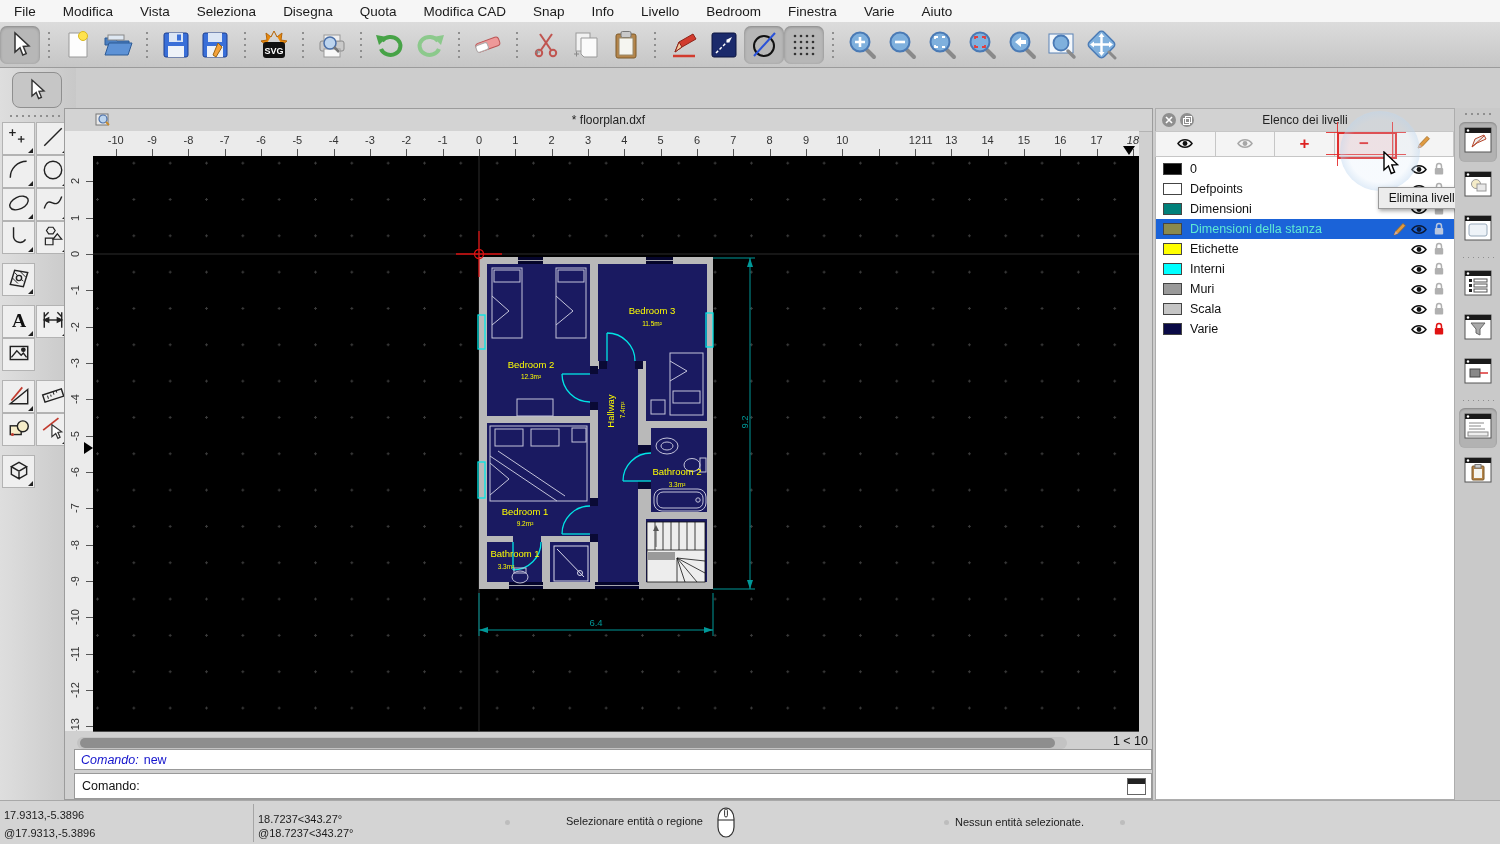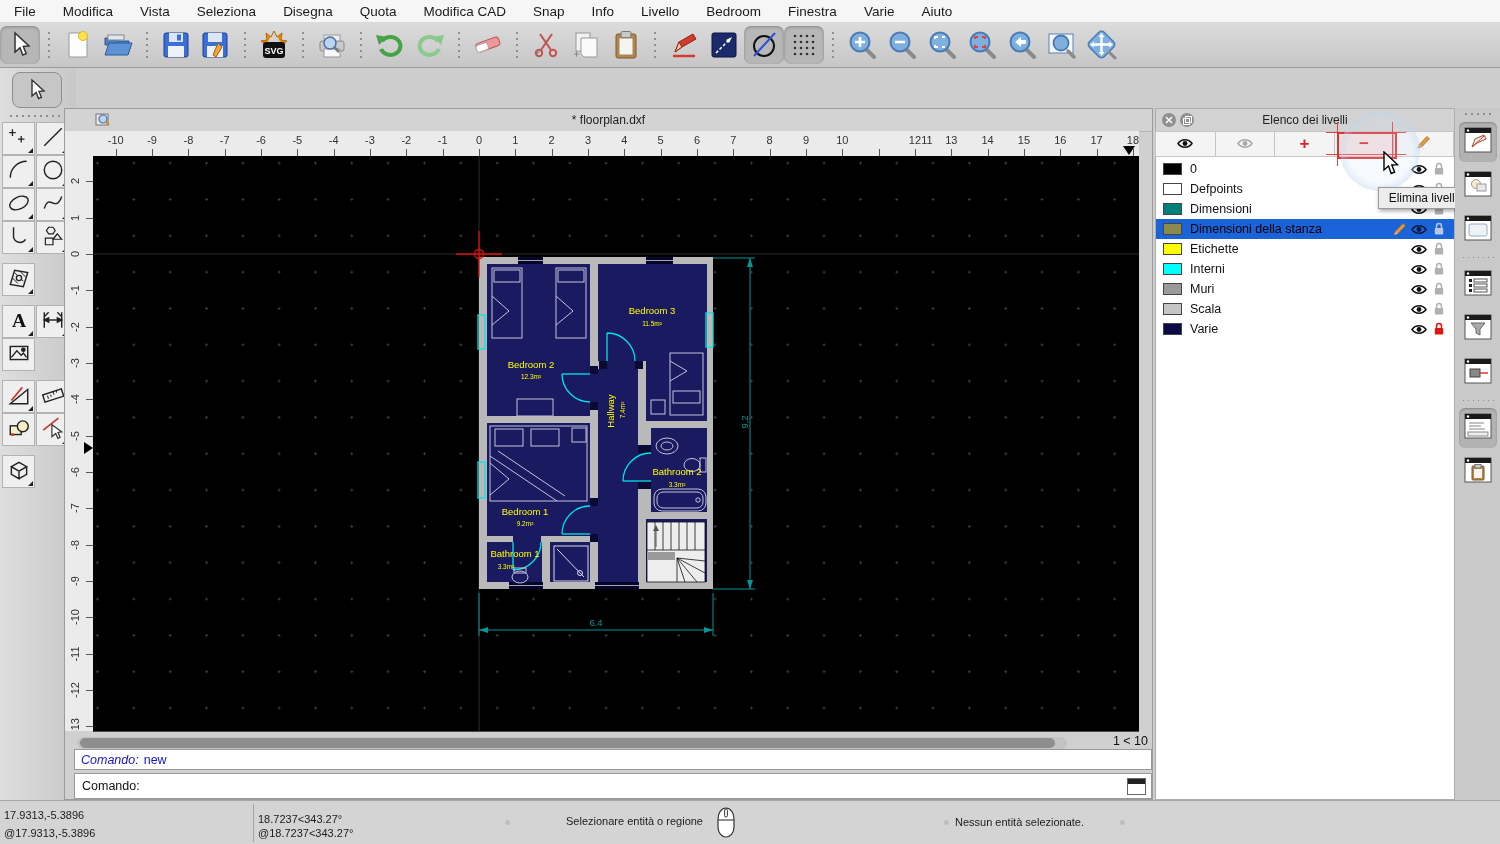--- a/index.html
+++ b/index.html
@@ -81,21 +81,21 @@
   #layers{left:1155px;top:108px;width:300px;height:692px;background:#fff;border:1px solid #adadad;box-sizing:border-box}
   #lp-head{position:absolute;left:0;top:0;width:100%;height:22px;background:#d2d2d2;border-bottom:1px solid #b0b0b0;
            display:flex;align-items:center;justify-content:center;font-size:12px;color:#222}
   .lp-circle{position:absolute;top:4px;width:14px;height:14px;border-radius:50%;background:#8f8f8f;
              display:flex;align-items:center;justify-content:center}
   #lp-toolbar{position:absolute;left:0;top:22px;width:100%;height:26px;display:flex}
   .lp-btn{flex:1;background:#f4f4f4;border:1px solid #c6c6c6;margin-left:-1px;
           display:flex;align-items:center;justify-content:center;font-weight:bold}
   #lp-rows{position:absolute;left:0;top:50px;width:100%}
   .lrow{height:20px;display:flex;align-items:center;font-size:12.5px;color:#111;padding:0 5px 0 7px}
-  .lrow.sel{background:#1b63d8;color:#000000}
+  .lrow.sel{background:#1b63d8;color:#5eead4}
   .swatch{width:17px;height:10px;border:1px solid #444;margin-right:8px;flex:0 0 auto}
   .lname{flex:1;white-space:nowrap;overflow:hidden}
   .licon{width:20px;display:flex;justify-content:center;flex:0 0 auto}
   
   #spotlight{position:absolute;left:184px;top:2px;width:80px;height:80px;border-radius:50%;
      background:radial-gradient(circle,rgba(210,228,248,.18) 55%,rgba(190,215,240,.45) 70%,rgba(235,245,255,.6) 78%,rgba(150,180,215,.5) 86%,rgba(220,235,250,.25) 93%,transparent 96%);
      pointer-events:none}
   .redline{position:absolute;background:rgba(228,45,45,.9)}
   #red-rect{position:absolute;left:181px;top:23px;width:56px;height:23px;border:2px solid #e03030;background:rgba(240,80,80,.12)}
   #tooltip{position:absolute;left:222px;top:78px;width:92px;height:20px;background:#ececec;
@@ -582,21 +582,21 @@
       <span class="hnum" style="left: 858.29px;">13</span>
       <span class="htick" style="left: 858.29px;"></span>
       <span class="hnum" style="left: 894.62px;">14</span>
       <span class="htick" style="left: 894.62px;"></span>
       <span class="hnum" style="left: 930.95px;">15</span>
       <span class="htick" style="left: 930.95px;"></span>
       <span class="hnum" style="left: 967.28px;">16</span>
       <span class="htick" style="left: 967.28px;"></span>
       <span class="hnum" style="left: 1003.61px;">17</span>
       <span class="htick" style="left: 1003.61px;"></span>
-      <span class="hnum" style="left: 1039.94px;">18</span>
+      <span class="hnum" style="left: 1039.94px; font-style: italic;">18</span>
       <span class="htick" style="left: 1039.94px;"></span>
     </div>
   <div id="vruler">
     <div id="vmarker" style="top:286px"></div>
   <span class="vnum" style="top: 10.34px;">
         <span>2</span>
       </span>
       <span class="vtick" style="top: 25.34px;"></span>
       <span class="vnum" style="top: 46.67px;">
         <span>1</span>

